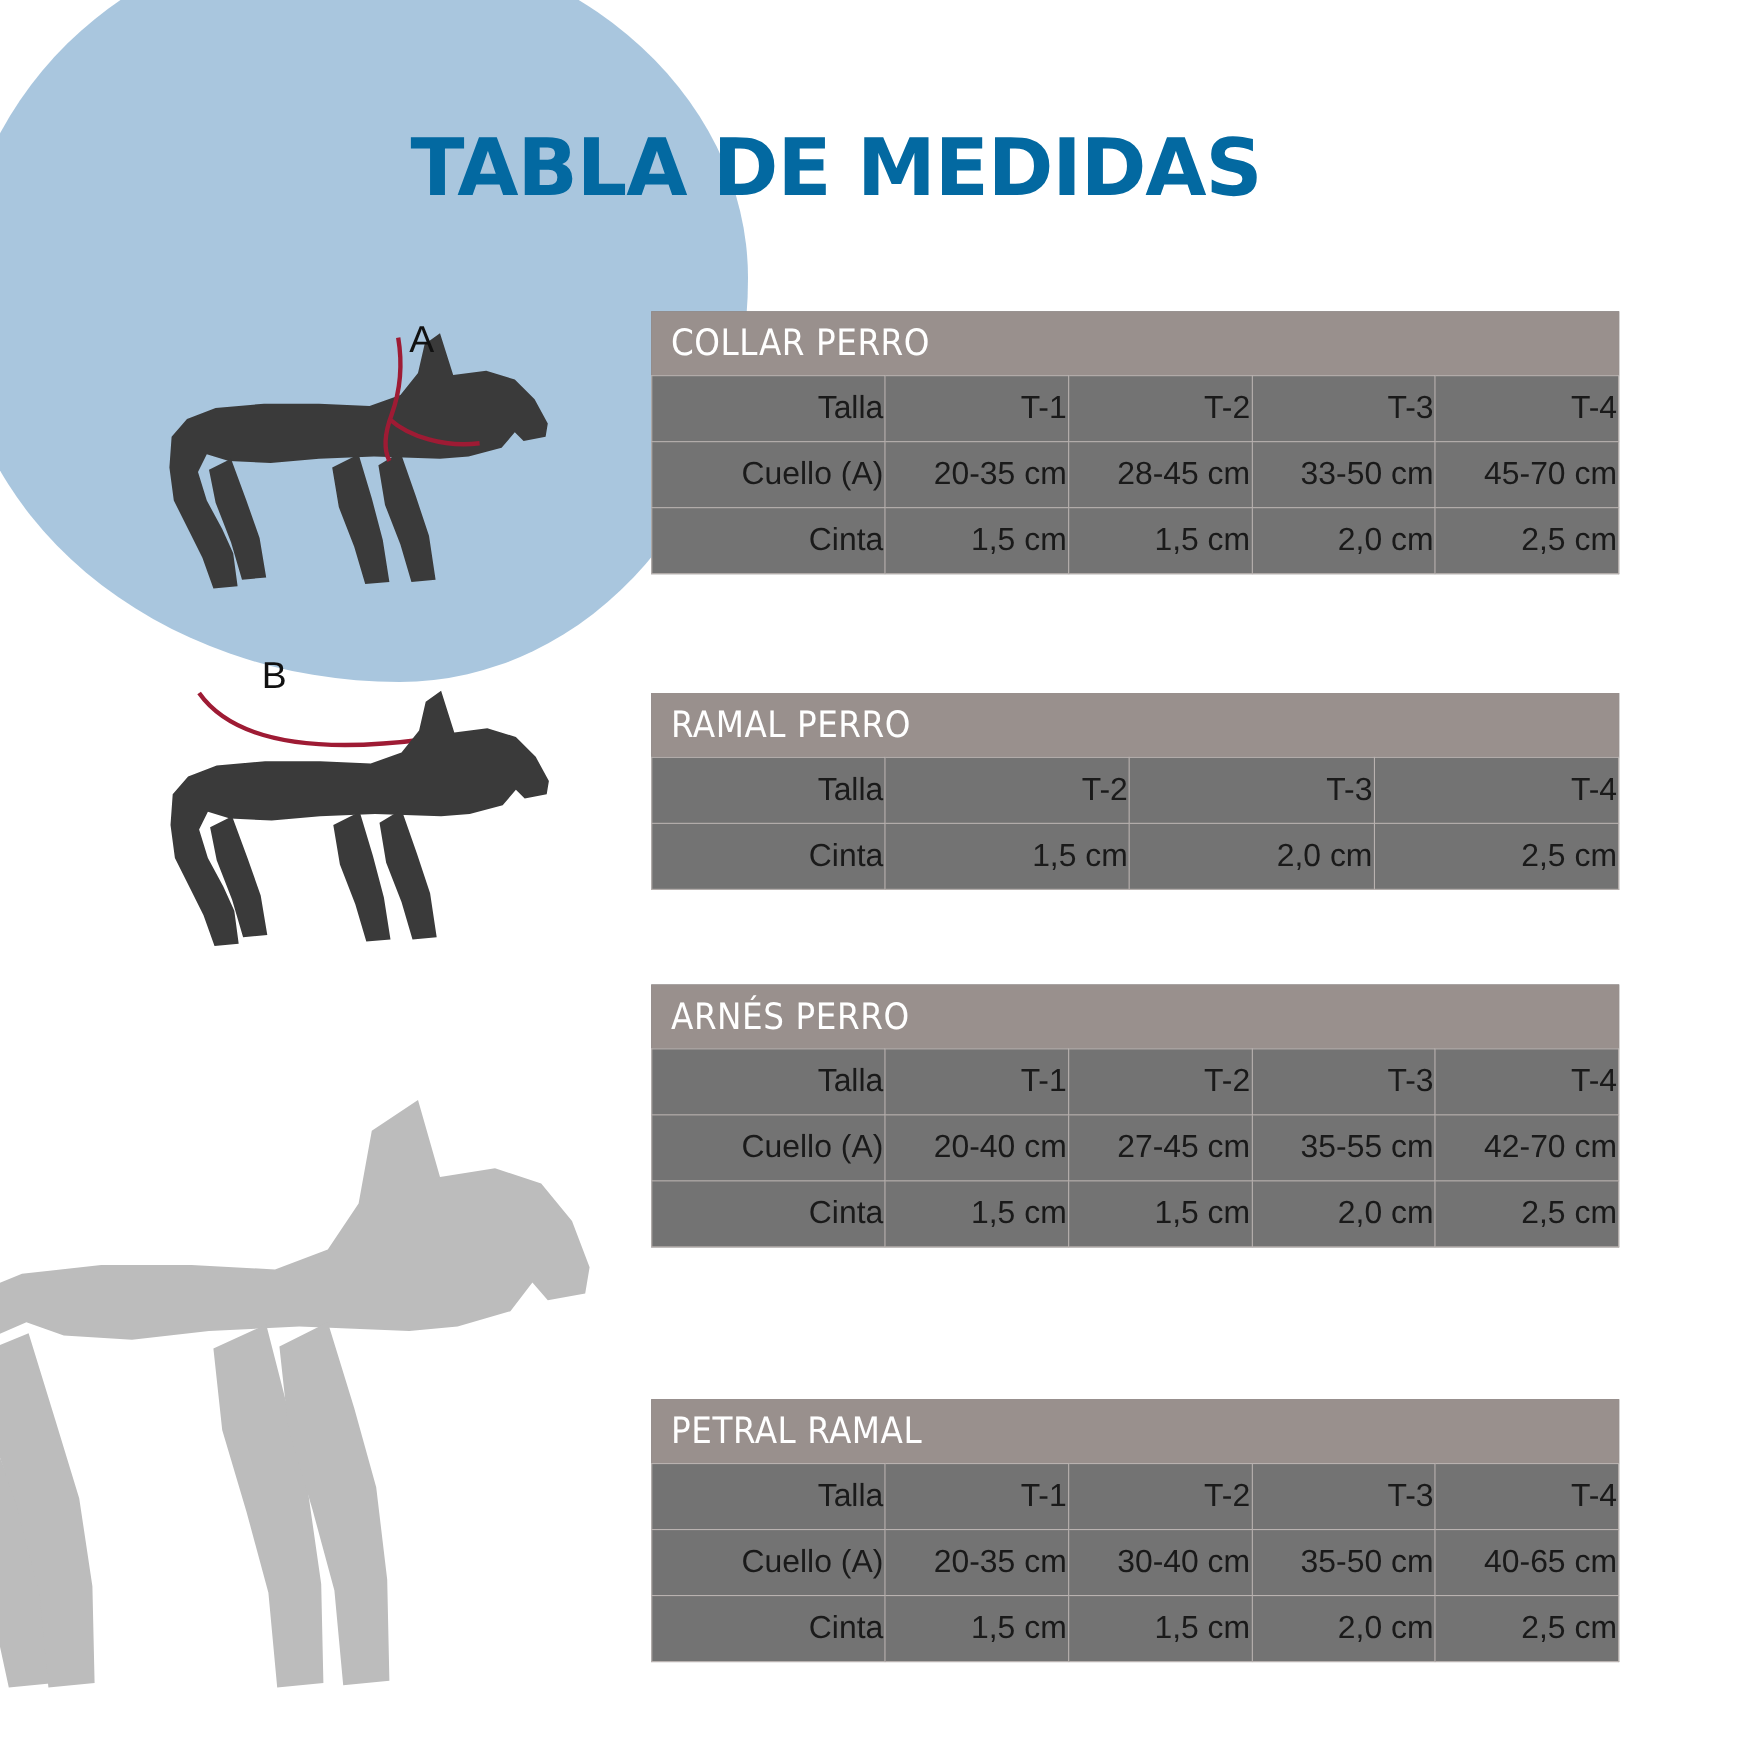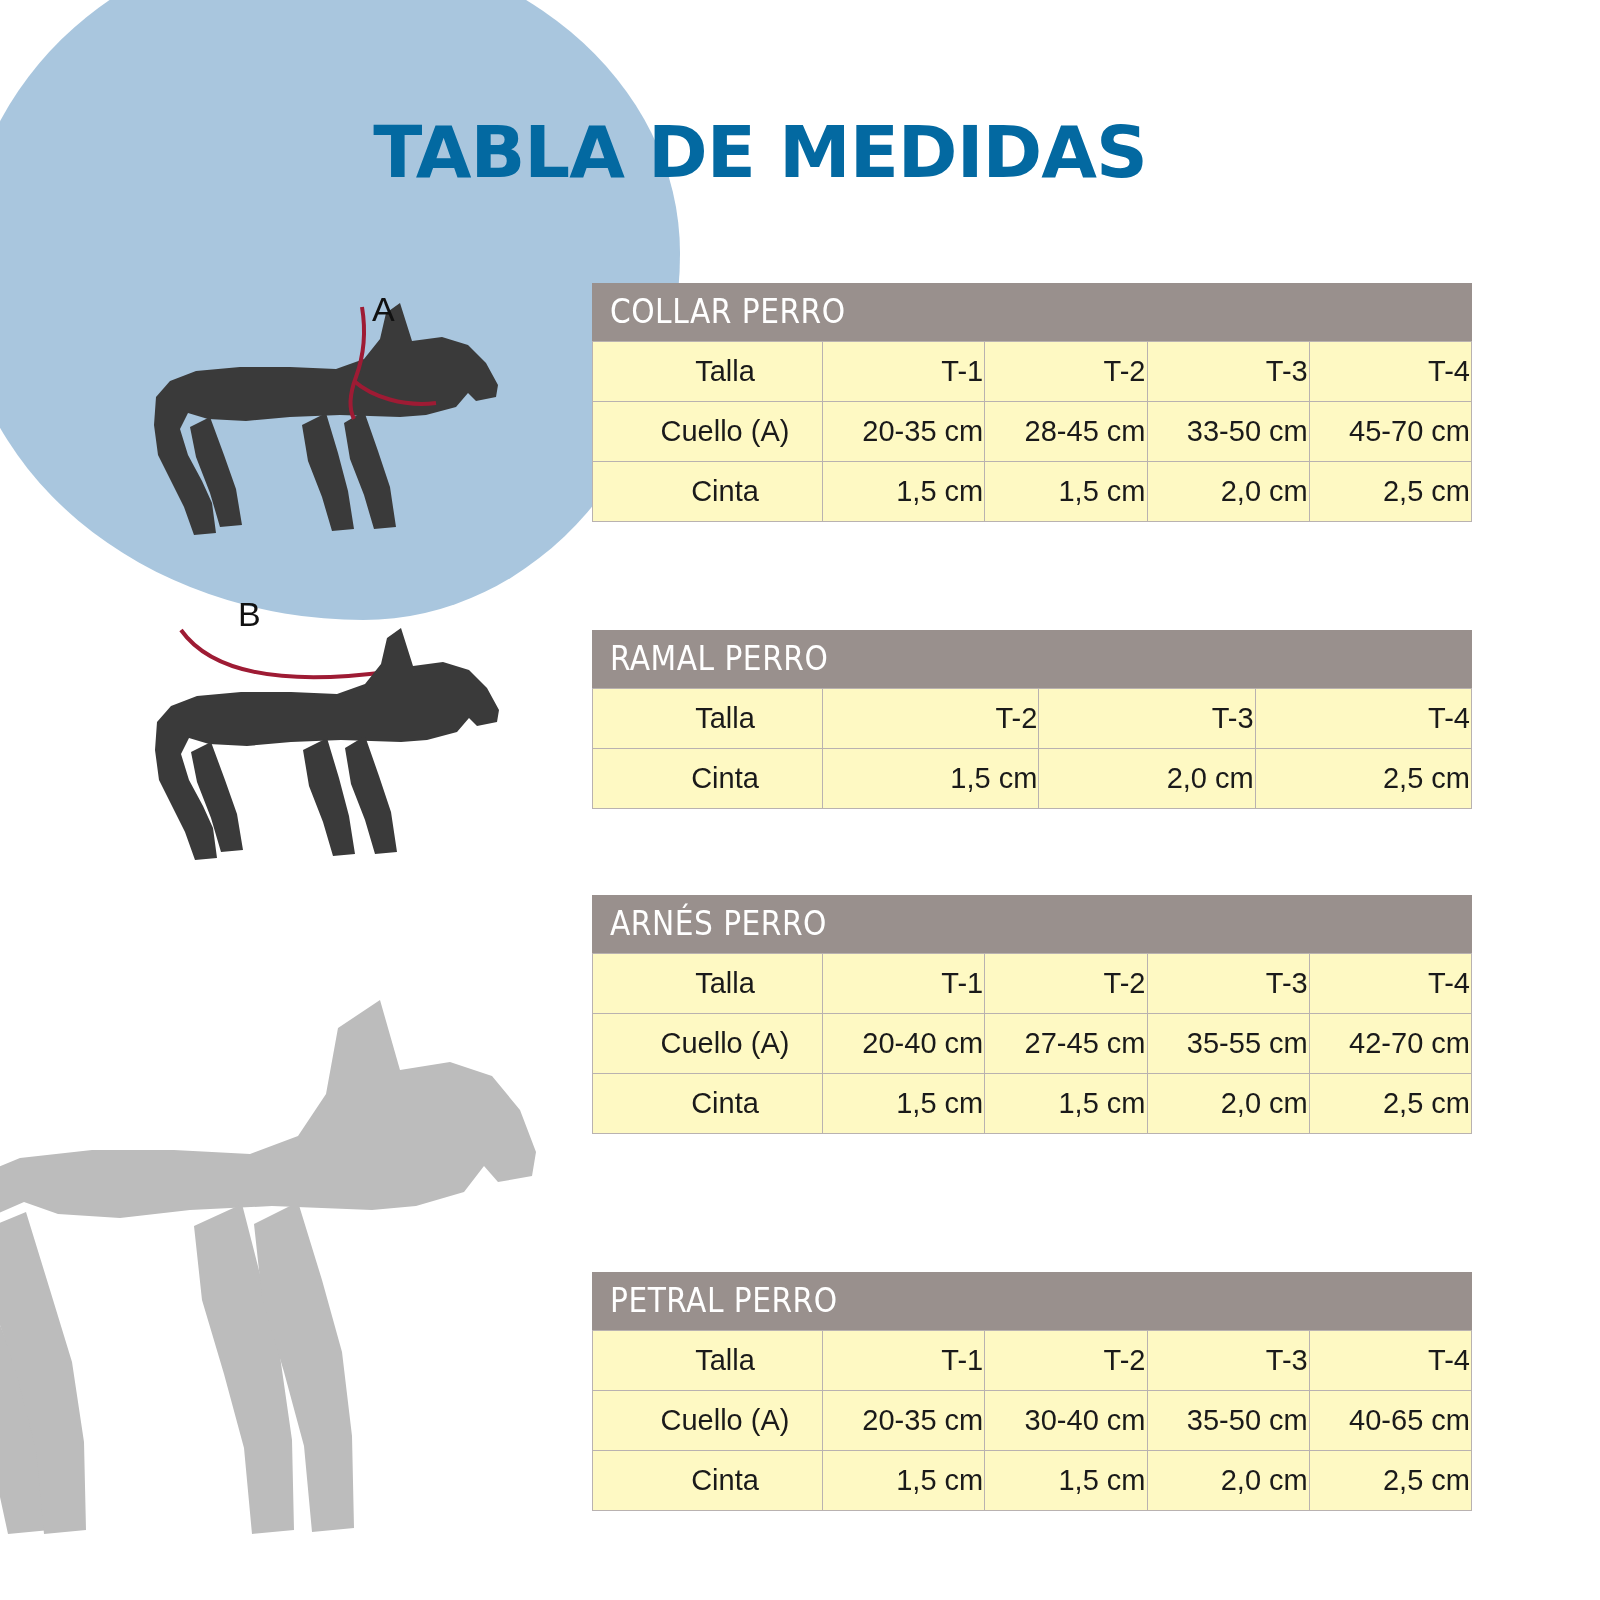--- a/index.html
+++ b/index.html
@@ -44,21 +44,21 @@
     z-index:6;
   }
   #marker-a{left:372px;top:290px;}
   #marker-b{left:238px;top:595px;}
   
   .table-block{
     position:absolute;
     left:592px;
     width:880px;
     z-index:4;
-    background:#fef9c3;
+    background:#737373;
   }
   #block-collar{top:283px;}
   #block-ramal{top:630px;}
   #block-arnes{top:895px;}
   #block-petral{top:1272px;}
   .tbl-header{
     background:#99908d;
     color:#ffffff;
     font-family:"DejaVu Sans Condensed","DejaVu Sans", sans-serif;
     font-size:33px;
@@ -75,22 +75,22 @@
   }
   td{
     border:1px solid #b9b2b0;
     height:57px;
     font-size:29px;
     color:#1a1a1a;
     text-align:right;
     font-family:"Liberation Sans", sans-serif;
   }
   td.label{
-    text-align:center;
-    padding-left:36px;
+    text-align:right;
+    padding-left:18px;
     width:192px;
   }
 </style>
 </head>
 <body>
 
 <div class="blob"></div>
 
 <div class="title">TABLA DE MEDIDAS</div>
 
@@ -198,21 +198,21 @@
         <td>1,5 cm</td>
         <td>1,5 cm</td>
         <td>2,0 cm</td>
         <td>2,5 cm</td>
       </tr>
     </tbody>
   </table>
 </div>
 
 <div class="table-block" id="block-petral">
-  <div class="tbl-header">PETRAL PERRO</div>
+  <div class="tbl-header">PETRAL RAMAL</div>
   <table>
     <tbody>
       <tr>
         <td class="label">Talla</td>
         <td>T-1</td>
         <td>T-2</td>
         <td>T-3</td>
         <td>T-4</td>
       </tr>
       <tr>

